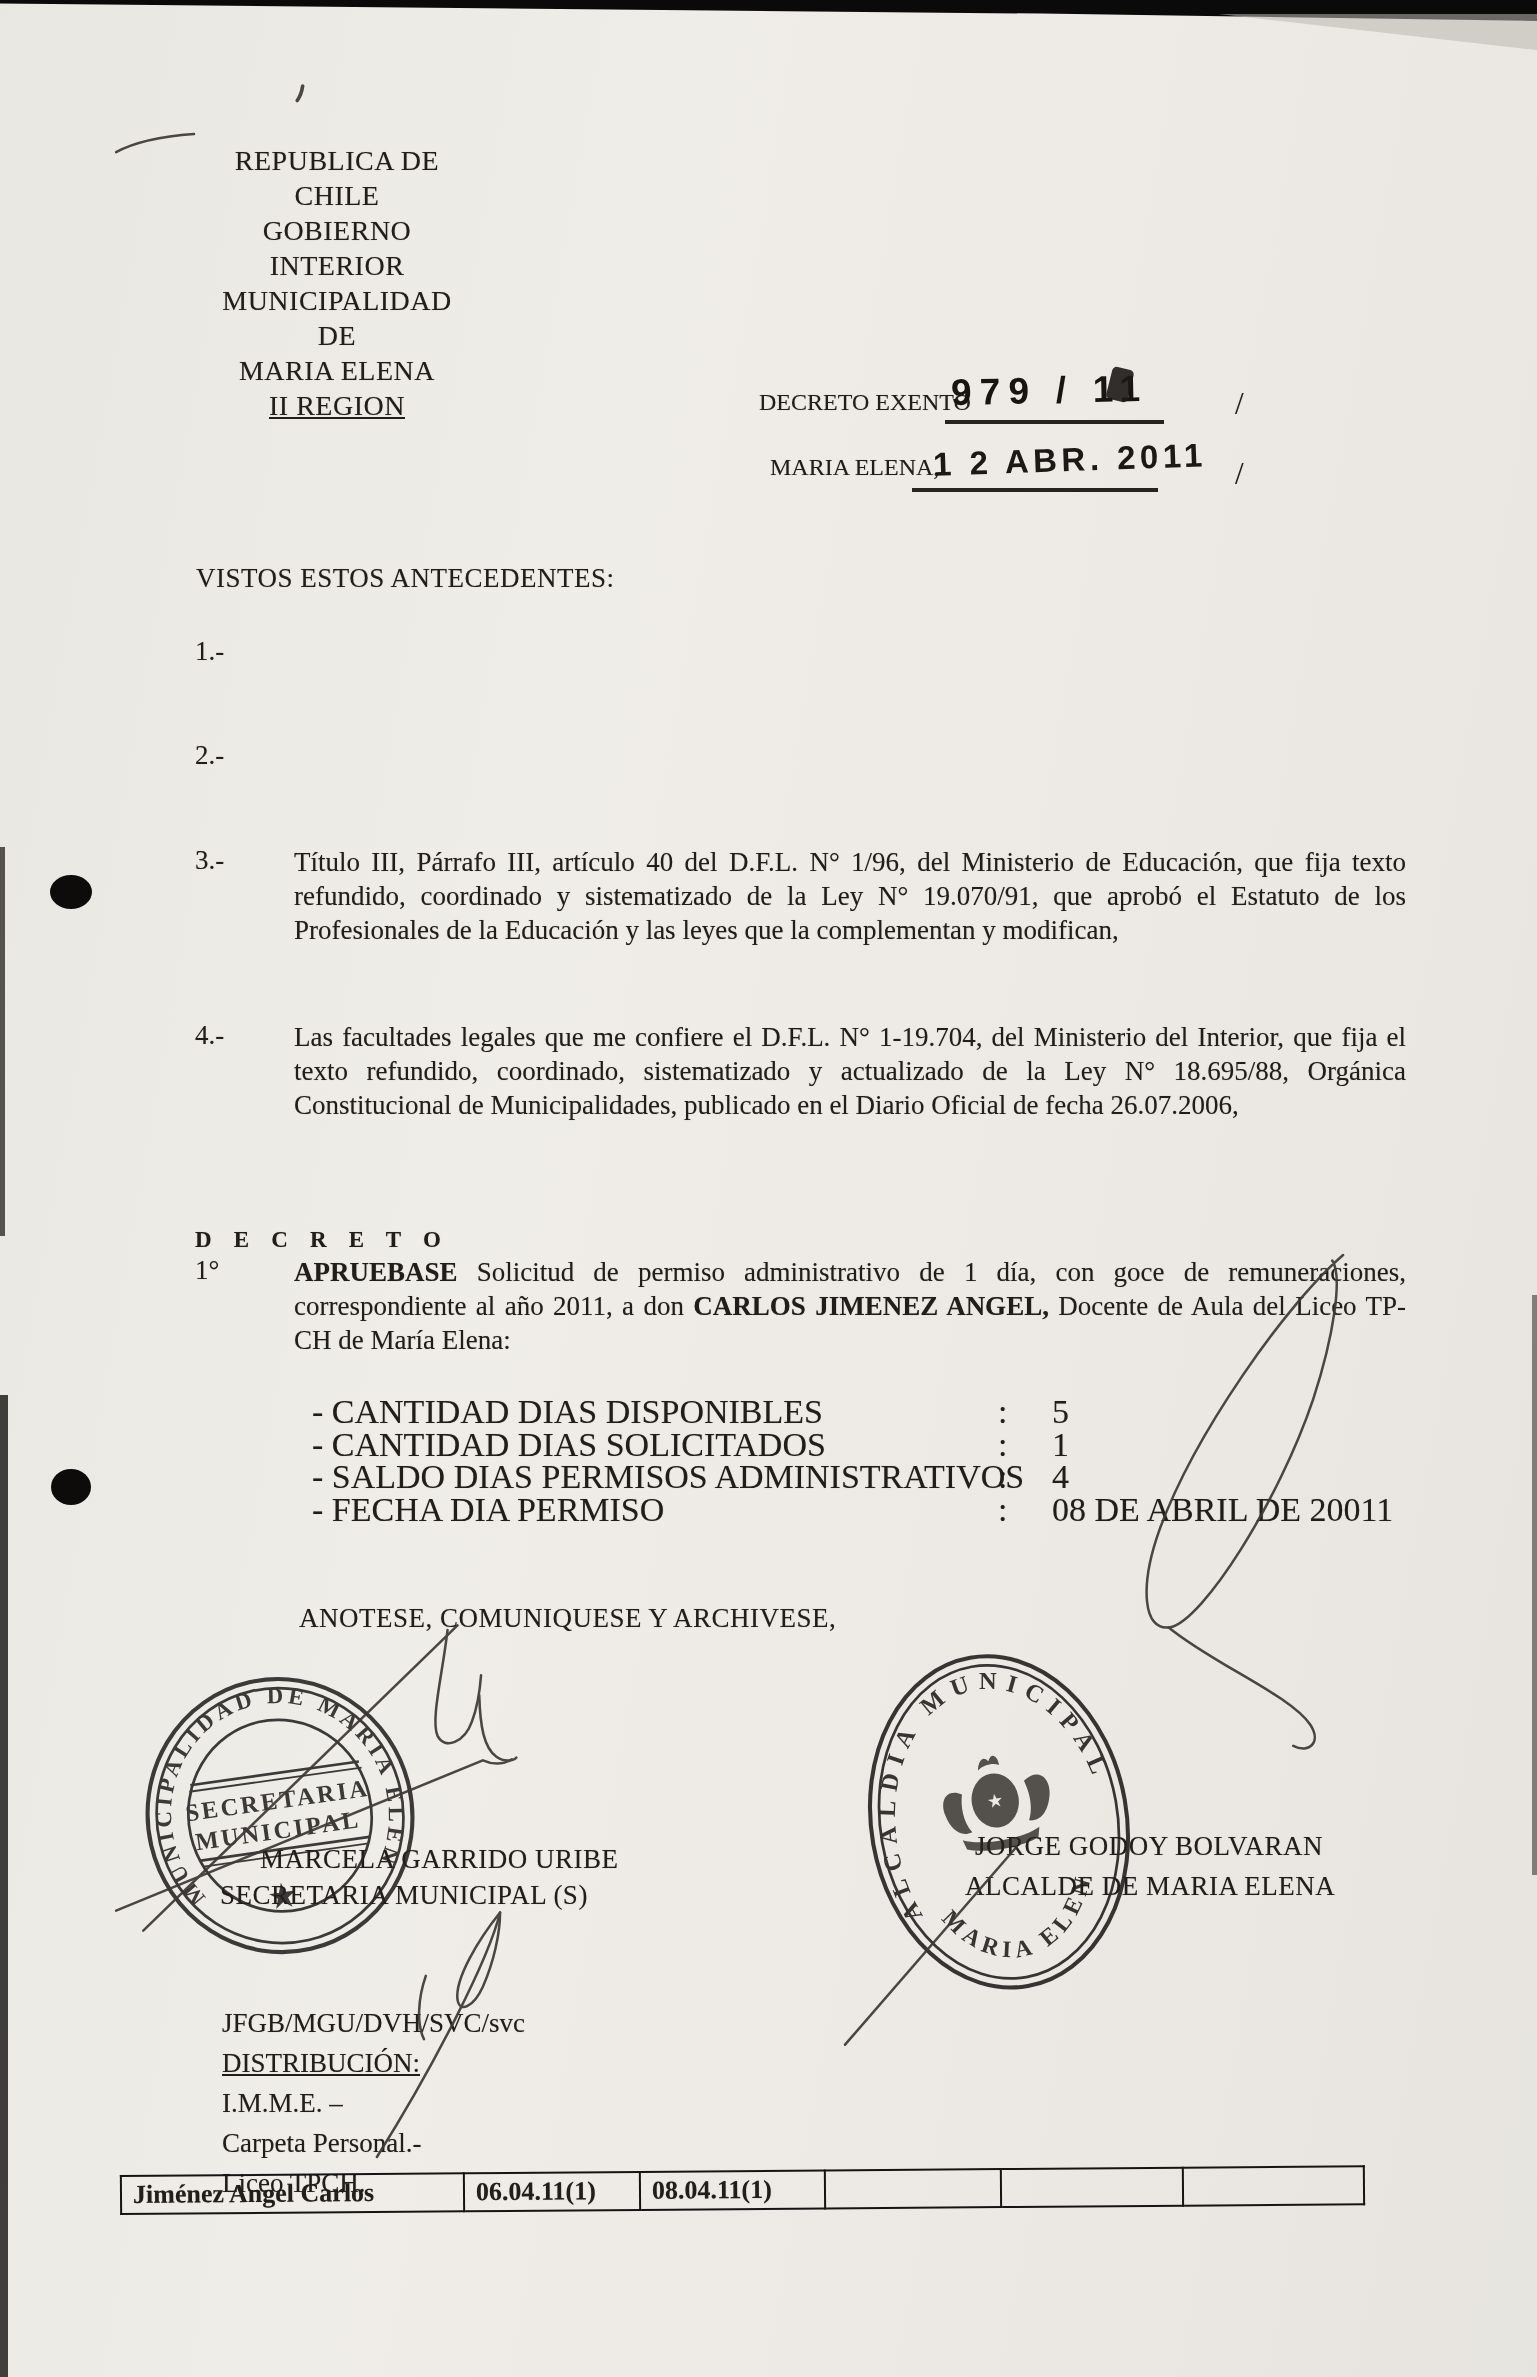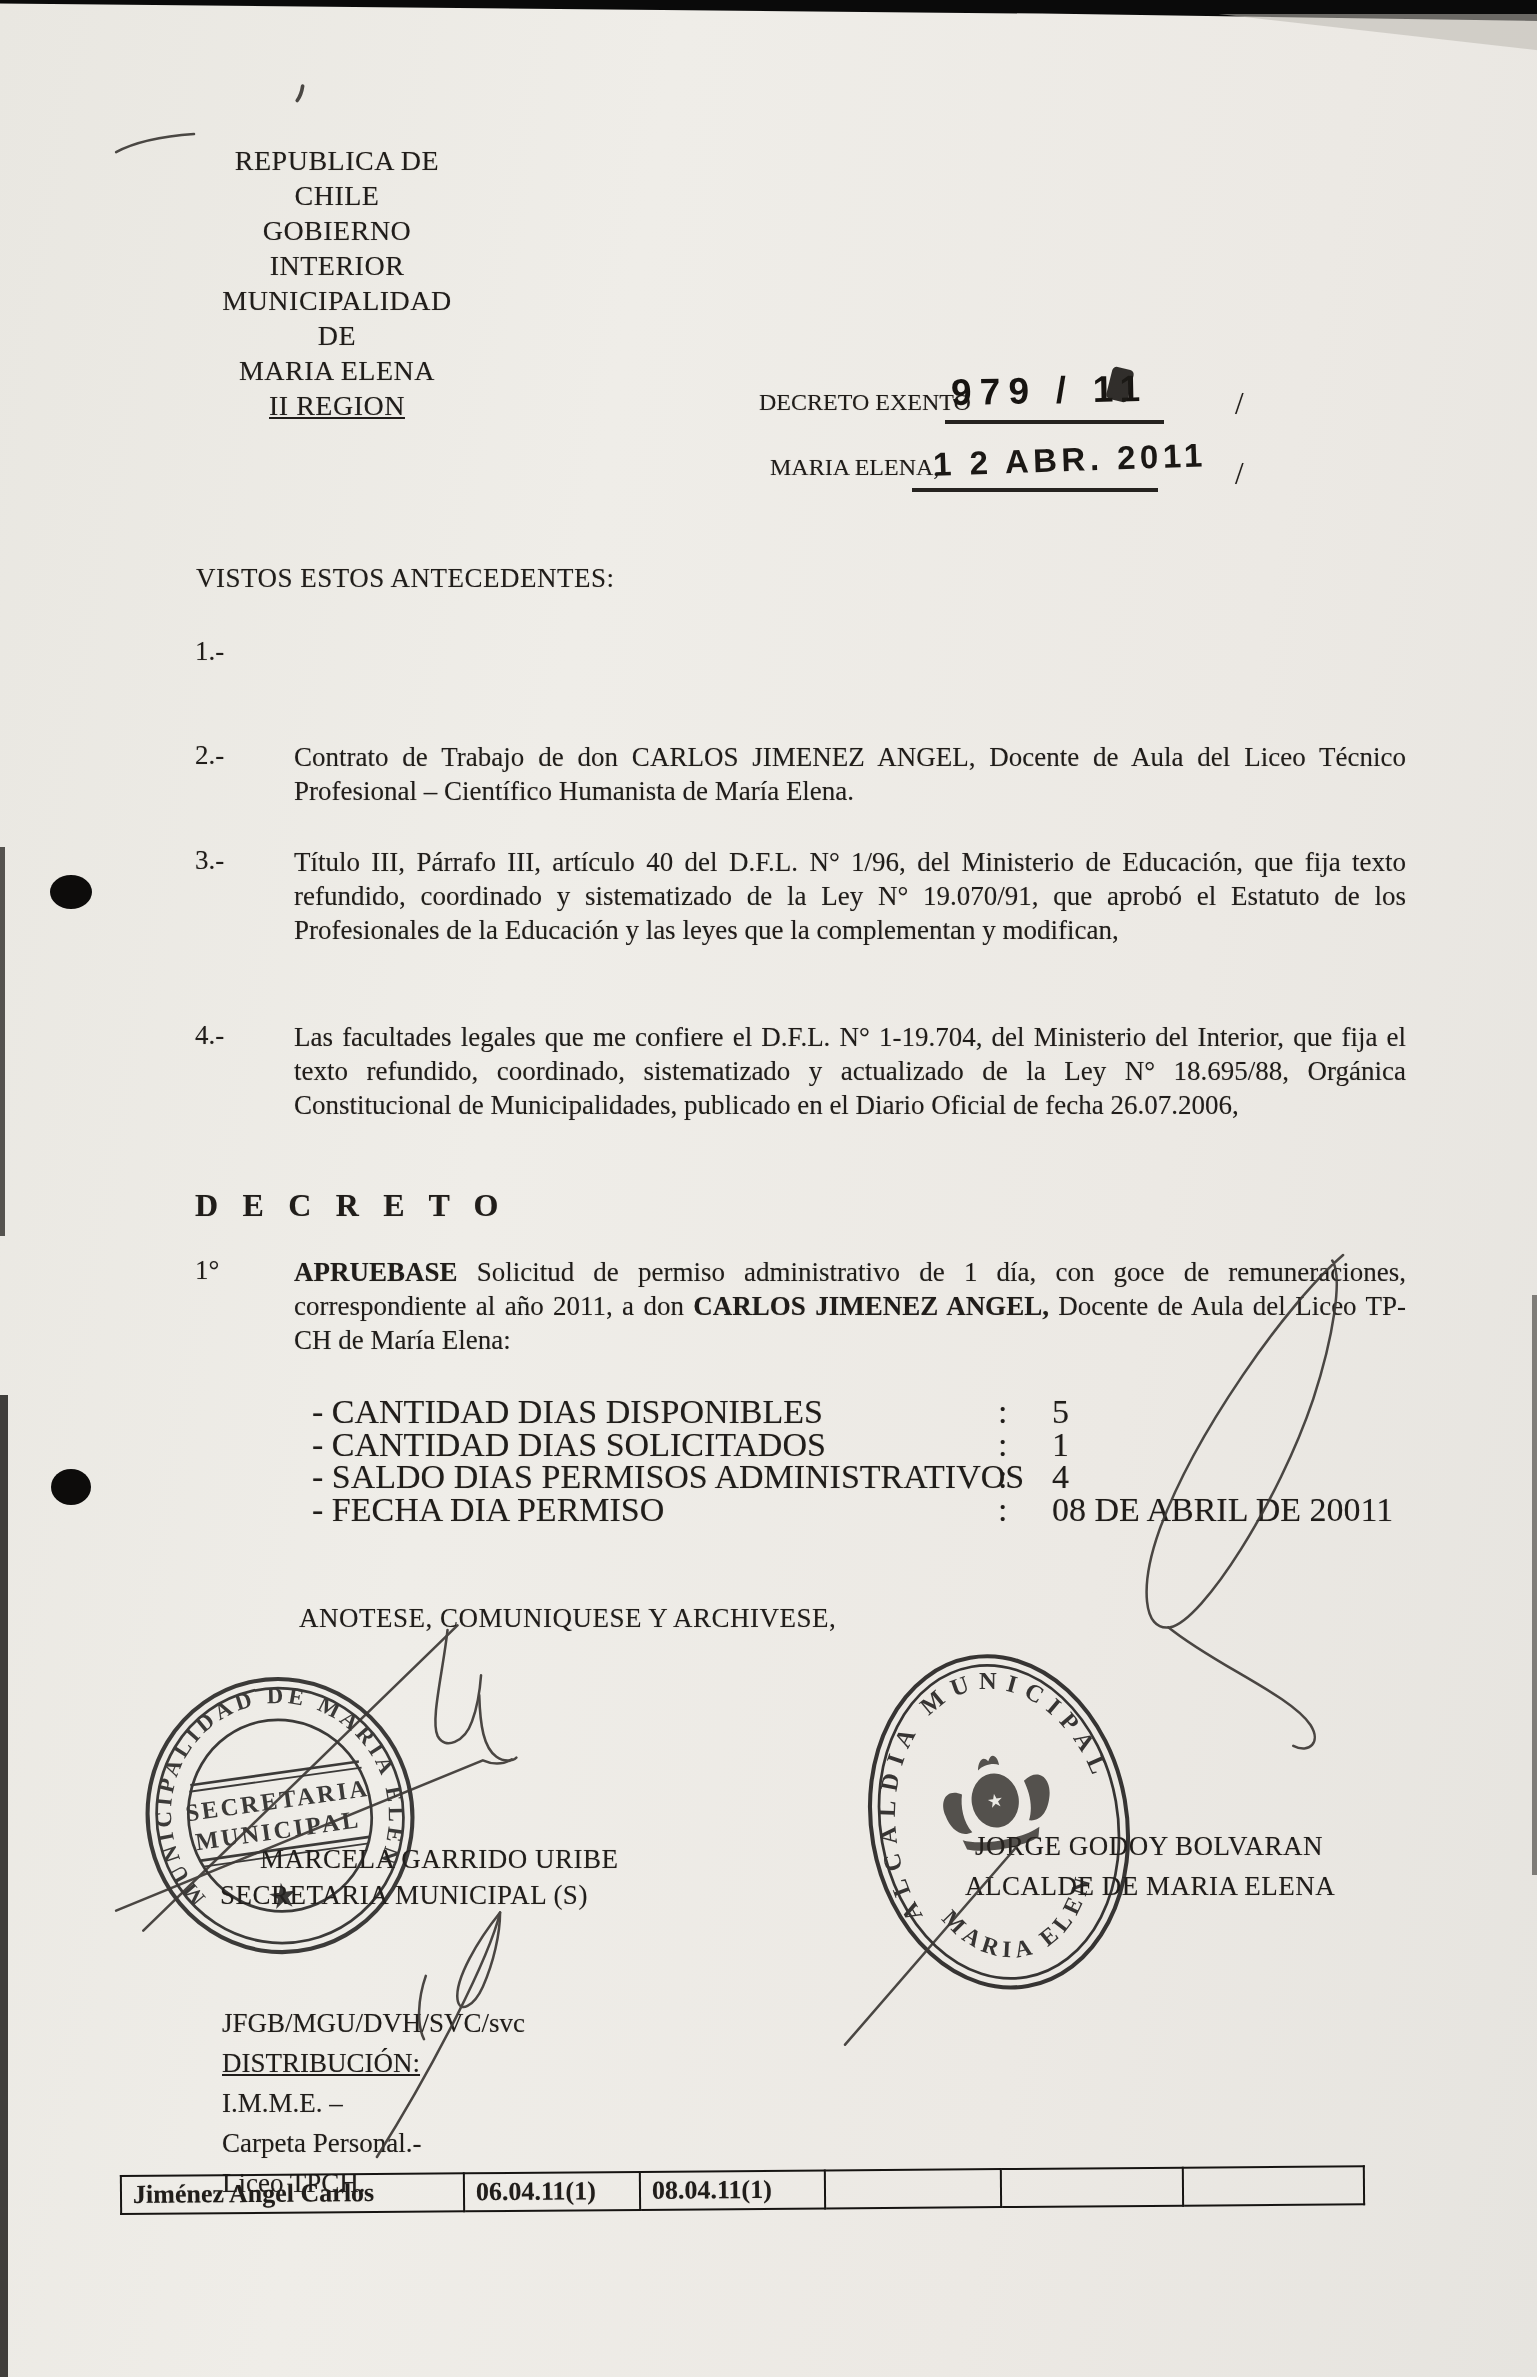--- a/index.html
+++ b/index.html
@@ -30,21 +30,21 @@
   .stampnum{font-family:"Liberation Sans","DejaVu Sans",sans-serif;font-weight:700;
     color:#171411;letter-spacing:8.2px;font-size:37px;transform:rotate(-1.2deg);}
   .stampdate{font-family:"Liberation Sans","DejaVu Sans",sans-serif;font-weight:700;
     color:#1b1815;letter-spacing:4.5px;font-size:33px;transform:rotate(-2deg);}
   .uline{position:absolute;background:#262320;height:3.6px;}
   .slash{font-size:31px;}
   
   .h-vistos{font-size:27px;letter-spacing:0.5px;}
   .item-num{position:absolute;font-size:27px;}
   .jtext{position:absolute;font-size:27px;line-height:34px;text-align:justify;}
-  .h-decreto{font-size:32px;font-weight:700;letter-spacing:8.2px;}
+  .h-decreto{font-size:23px;font-weight:700;letter-spacing:8.2px;margin-top:40px;}
   .allow-row{position:absolute;width:1141px;height:33px;font-size:34px;}
   .allow-row .c{position:absolute;left:686px;top:0;}
   .allow-row .v{position:absolute;left:740px;top:0;}
   .anotese{font-size:27px;letter-spacing:0.5px;}
   .name{font-size:27px;letter-spacing:0.5px;}
   
   .foot{font-size:27px;line-height:40px;}
   .foot .du{text-decoration:underline;}
   
   table.route{position:absolute;left:120px;top:2175px;border-collapse:collapse;
@@ -87,21 +87,20 @@
     <div class="abs lbl ink" style="left:770px;top:454px;">MARIA ELENA,</div>
     <div class="abs stampdate" style="left:933px;top:441px;">1 2 ABR. 2011</div>
     <div class="uline" style="left:912px;top:488px;width:246px;"></div>
     <div class="abs slash ink" style="left:1235px;top:456px;">/</div>
 
     <div class="abs h-vistos ink" style="left:196px;top:563px;">VISTOS ESTOS ANTECEDENTES:</div>
 
     <div class="item-num ink" style="left:195px;top:636px;">1.-</div>
 
     <div class="item-num ink" style="left:195px;top:740px;">2.-</div>
-    <div class="jtext ink" style="left:294px;top:740px;width:1112px;">Contrato de Trabajo de don CARLOS JIMENEZ ANGEL, Docente de Aula del Liceo Técnico Profesional – Científico Humanista de María Elena.</div>
 
     <div class="item-num ink" style="left:195px;top:845px;">3.-</div>
     <div class="jtext ink" style="left:294px;top:845px;width:1112px;">Título III, Párrafo III, artículo 40 del D.F.L. N° 1/96, del Ministerio de Educación, que fija texto refundido, coordinado y sistematizado de la Ley N° 19.070/91, que aprobó el Estatuto de los Profesionales de la Educación y las leyes que la complementan y modifican,</div>
 
     <div class="item-num ink" style="left:195px;top:1020px;">4.-</div>
     <div class="jtext ink" style="left:294px;top:1020px;width:1112px;">Las facultades legales que me confiere el D.F.L. N° 1-19.704, del Ministerio del Interior, que fija el texto refundido, coordinado, sistematizado y actualizado de la Ley N° 18.695/88, Orgánica Constitucional de Municipalidades, publicado en el Diario Oficial de fecha 26.07.2006,</div>
 
     <div class="abs h-decreto ink" style="left:195px;top:1187px;">D E C R E T O</div>
 
     <div class="item-num ink" style="left:195px;top:1255px;">1°</div>

